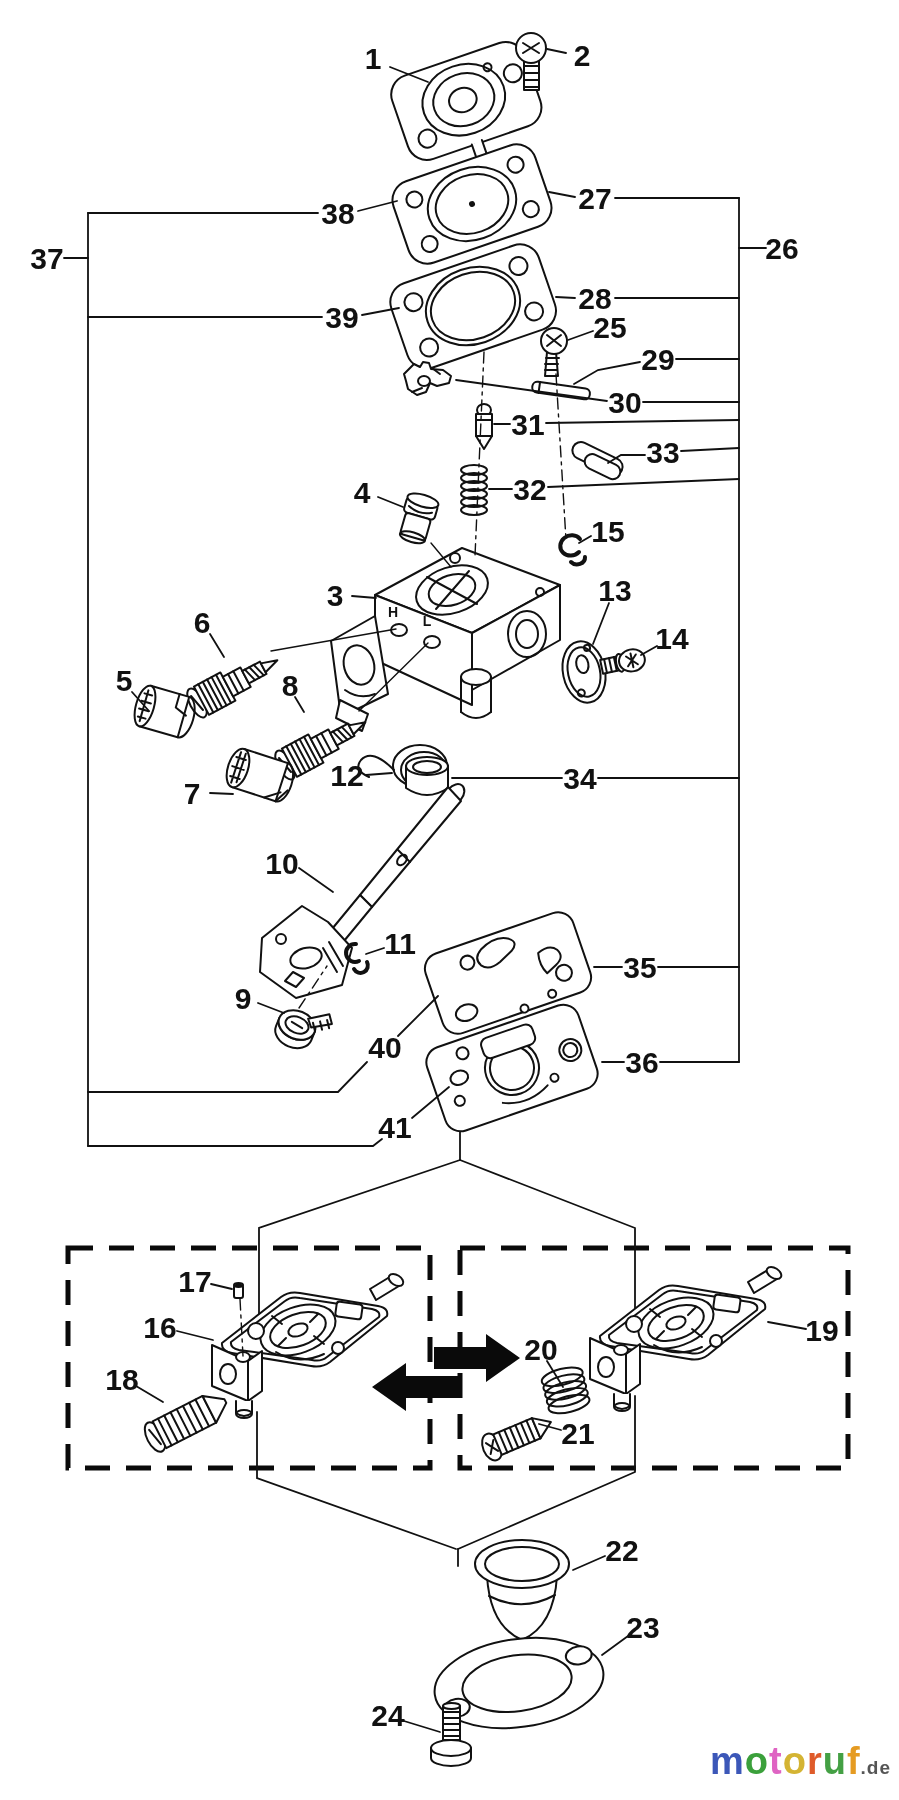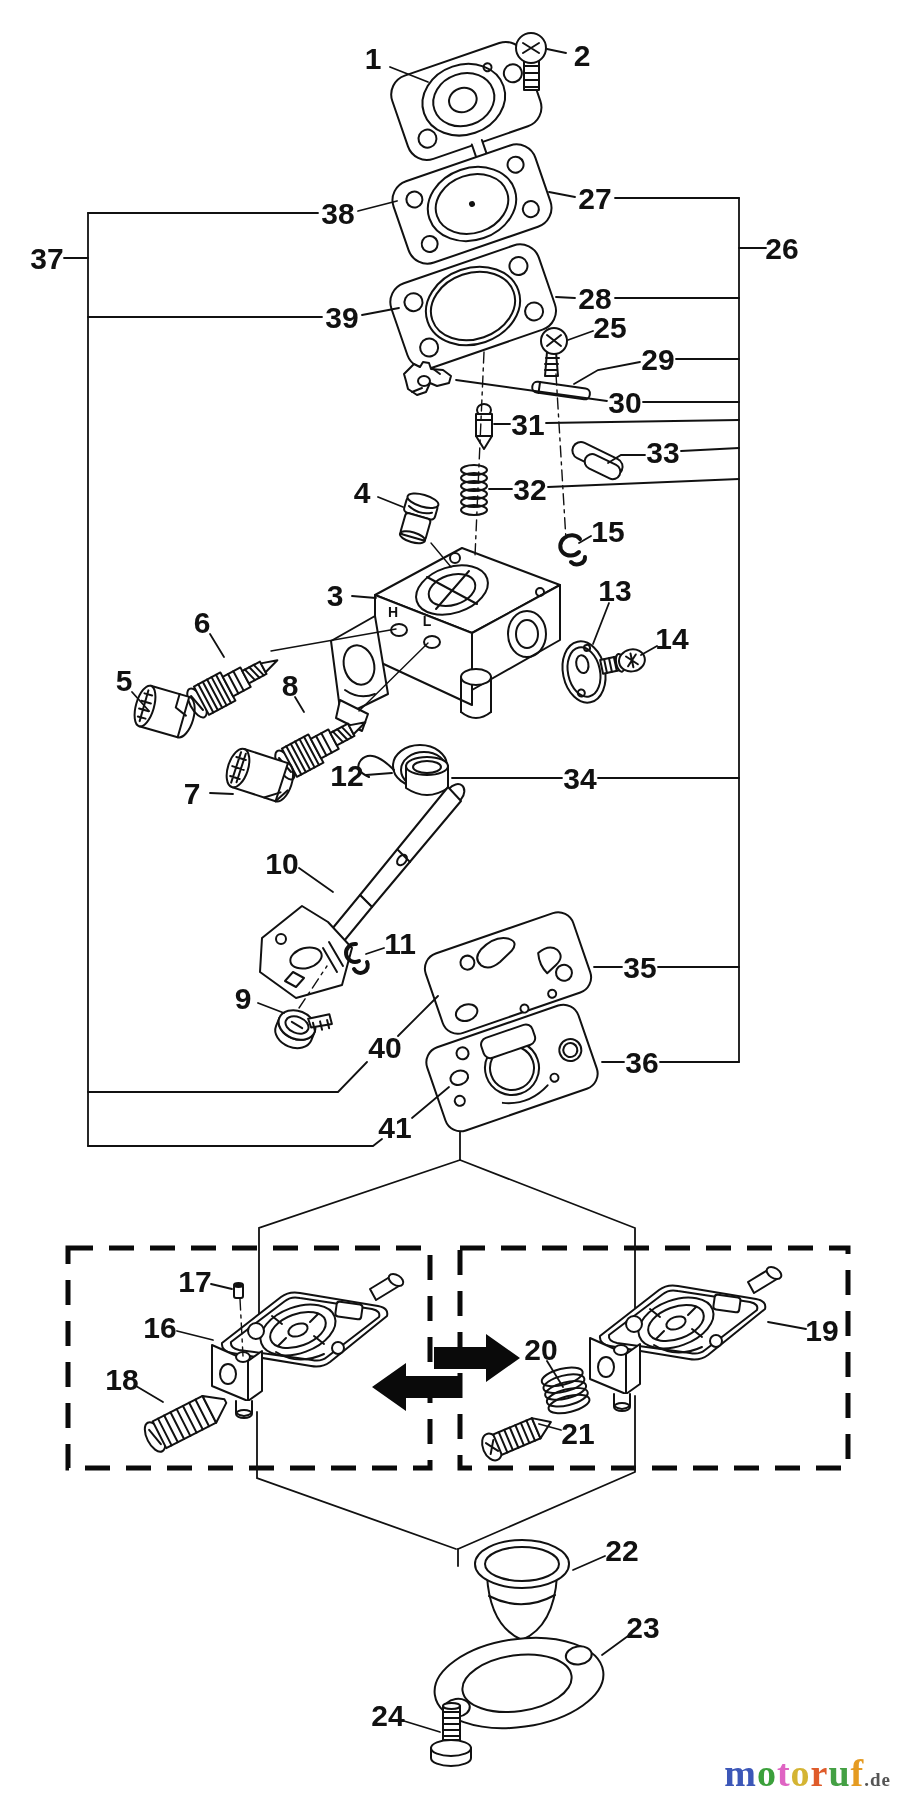--- a/index.html
+++ b/index.html
@@ -7,21 +7,21 @@
          font-family:"Liberation Sans",sans-serif;}
   svg{position:absolute;left:0;top:0;}
   .ln{fill:none;stroke:#111;stroke-width:1.8;stroke-linecap:round;}
   .thin{stroke-width:1.4;}
   .dash{stroke-width:1.4;stroke-dasharray:11 5 3 5;}
   .boxd{fill:none;stroke:#0a0a0a;stroke-width:5;stroke-dasharray:25 16;}
   .arrow{fill:#0a0a0a;stroke:none;}
   .w{fill:#fff;}
   .callout{font-family:"Liberation Sans",sans-serif;font-weight:700;font-size:30px;fill:#111;text-anchor:middle;}
   .mark{font-family:"Liberation Sans",sans-serif;font-weight:700;font-size:14px;fill:#111;text-anchor:middle;stroke:none;}
-  .watermark{position:absolute;right:8px;bottom:8px;font-family:Liberation Serif, serif;
+  .watermark{position:absolute;right:8px;bottom:20px;font-family:Liberation Sans, sans-serif;
              font-weight:bold;font-size:38px;letter-spacing:1px;line-height:1;}
   .watermark span{display:inline;}
   .wm-suffix{font-size:19px;color:#555;font-weight:bold;}
 </style>
 </head>
 <body>
 
 <div class="stage">
 <svg id="diagram-svg" width="899" height="1800" viewBox="0 0 899 1800" xmlns="http://www.w3.org/2000/svg">
 

